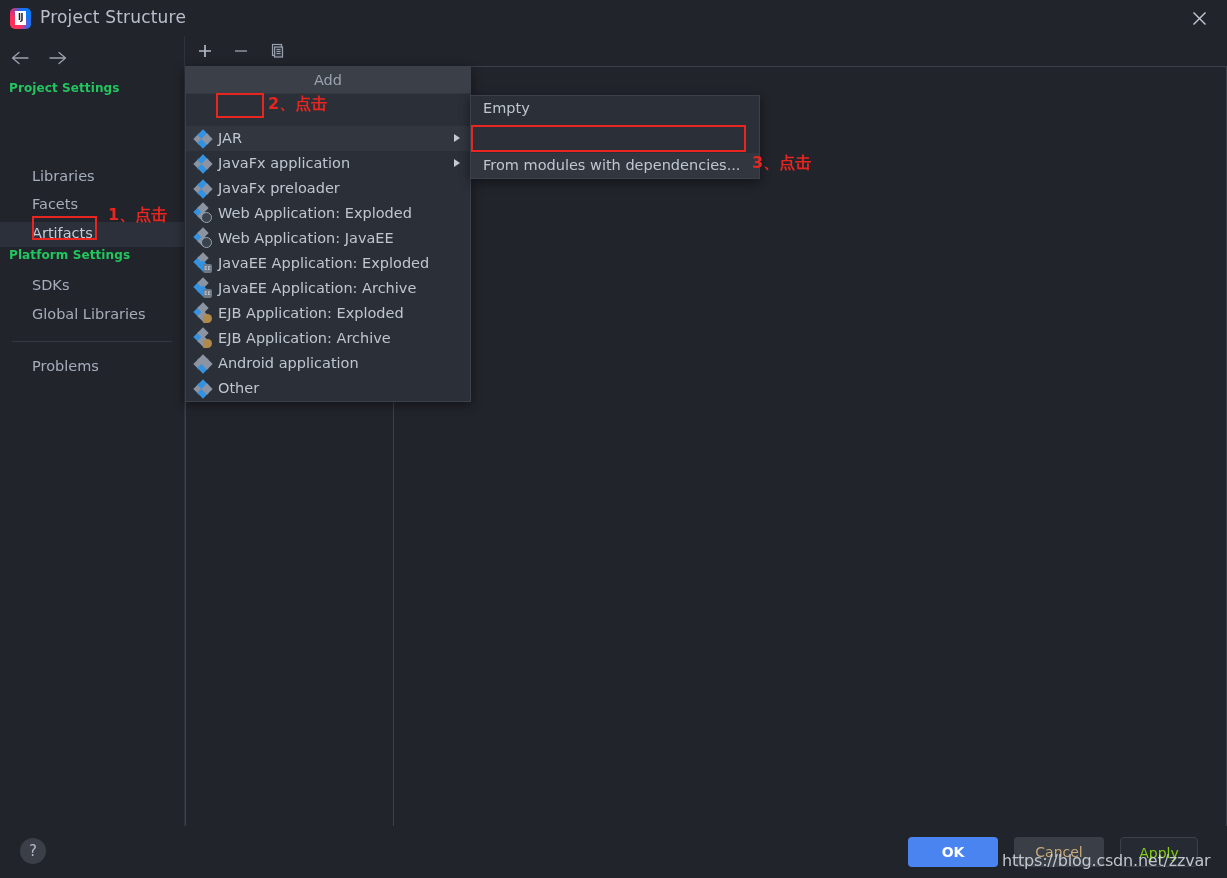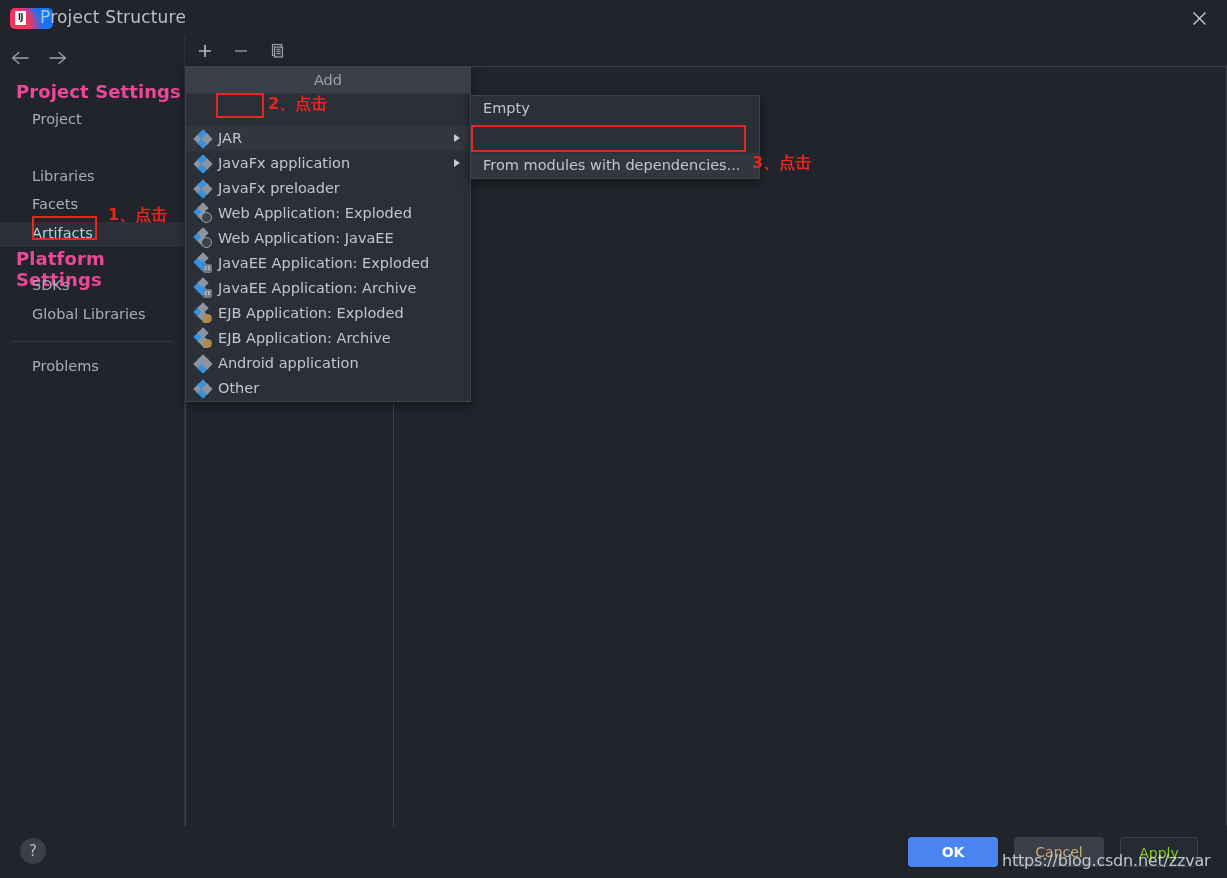--- a/index.html
+++ b/index.html
@@ -27,21 +27,20 @@
   .ij-logo {
     position: absolute;
     left: 10px; top: 8px;
     width: 21px; height: 21px;
     border-radius: 5px;
     background:
       radial-gradient(circle at 18% 78%, #fe315d 0%, #fe315d 28%, rgba(254,49,93,0) 62%),
       radial-gradient(circle at 82% 22%, #007efc 0%, #1d6ff2 30%, rgba(29,111,242,0) 68%),
       linear-gradient(135deg, #fe2857 0%, #b5309a 40%, #4a62f7 75%, #007efc 100%);
     overflow: hidden;
-    padding-left: 22px;
   }
   .ij-logo .mark {
     position: absolute;
     left: 5px; top: 3px;
     width: 11px; height: 14px;
     background: #ffffff;
     color: #1b1d23;
     font-size: 8px;
     line-height: 14px;
     text-align: center;
@@ -80,24 +79,24 @@
   }
   .nav-arrow {
     width: 24px; height: 24px;
     display: flex; align-items: center; justify-content: center;
     cursor: pointer;
   }
   .nav-arrow svg { display: block; }
 
   .side-group-title {
     position: absolute;
-    left: 16px;
-    font-size: 18px;
+    left: 9px;
+    font-size: 12px;
     font-weight: bold;
-    color: #ec4899;
+    color: #22c55e;
     letter-spacing: 0.1px;
   }
   .side-item {
     position: absolute;
     left: 0;
     width: 184px;
     height: 25px;
     font-size: 14.5px;
     color: #a5adbb;
     cursor: pointer;
@@ -343,23 +342,20 @@
     </div>
     <div class="nav-arrow">
       <svg width="20" height="14" viewBox="0 0 20 14">
         <path d="M2 7 H17 M11 1.5 L17.5 7 L11 12.5" stroke="#9aa2ae" stroke-width="1.3" fill="none" stroke-linecap="round" stroke-linejoin="round"></path>
       </svg>
     </div>
   </div>
 
   <div class="side-group-title" style="top:45px">Project Settings</div>
 
-  <div class="side-item" style="top:72px">
-    <span class="lbl">Project</span>
-  </div>
   <div class="side-item" style="top:129px">
     <span class="lbl">Libraries</span>
   </div>
   <div class="side-item" style="top:157px">
     <span class="lbl">Facets</span>
   </div>
   <div class="side-item selected" style="top:186px">
     <span class="lbl">Artifacts</span>
   </div>
 

